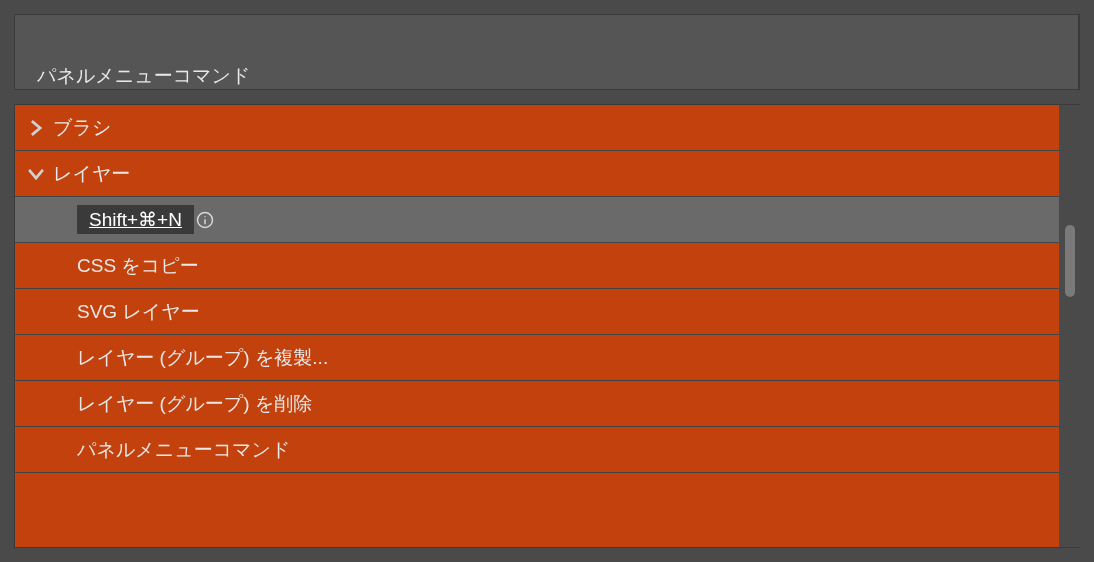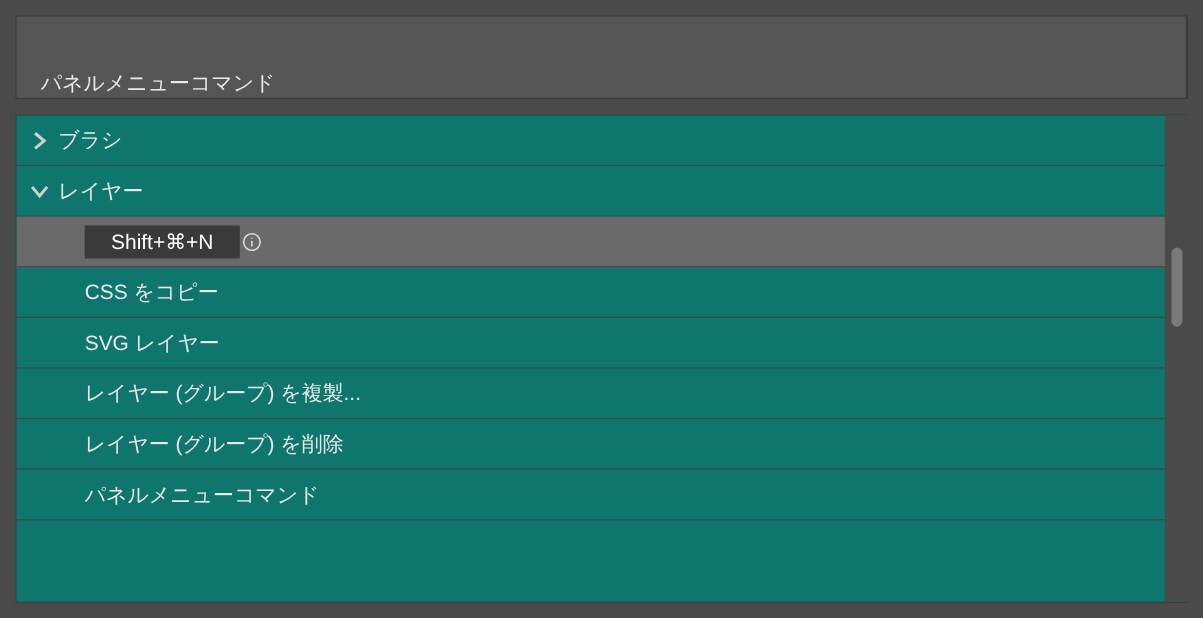--- a/index.html
+++ b/index.html
@@ -38,21 +38,21 @@
       border-right: 1px solid #3a3a3a;
     }
     .header-cell.right {
       width: 340px;
     }
     .list-wrapper {
       margin-top: 14px;
       border: 1px solid #3a3a3a;
       height: calc(100% - 90px);
       position: relative;
-      background: #0f766e;
+      background: #c2410c;
     }
     .list-content {
       height: 100%;
       overflow-y: auto;
     }
     .row {
       display: flex;
       align-items: center;
       height: 46px;
       border-bottom: 1px solid #444;
@@ -78,24 +78,25 @@
       margin-right: 6px;
       font-size: 16px;
       color: #d0d0d0;
     }
     .row-label {
       flex: 1;
       color: #e8e8e8;
     }
     .shortcut-badge {
       background: #3a3a3a;
-      padding: 3px 24px;
+      padding: 3px 12px;
       color: #fff;
       font-size: 19px;
       font-weight: 400;
+      text-decoration: underline;
     }
     .info-icon {
       width: 22px;
       height: 22px;
       margin-right: 168px;
       display: inline-flex;
       align-items: center;
       justify-content: center;
     }
     .info-icon svg {

